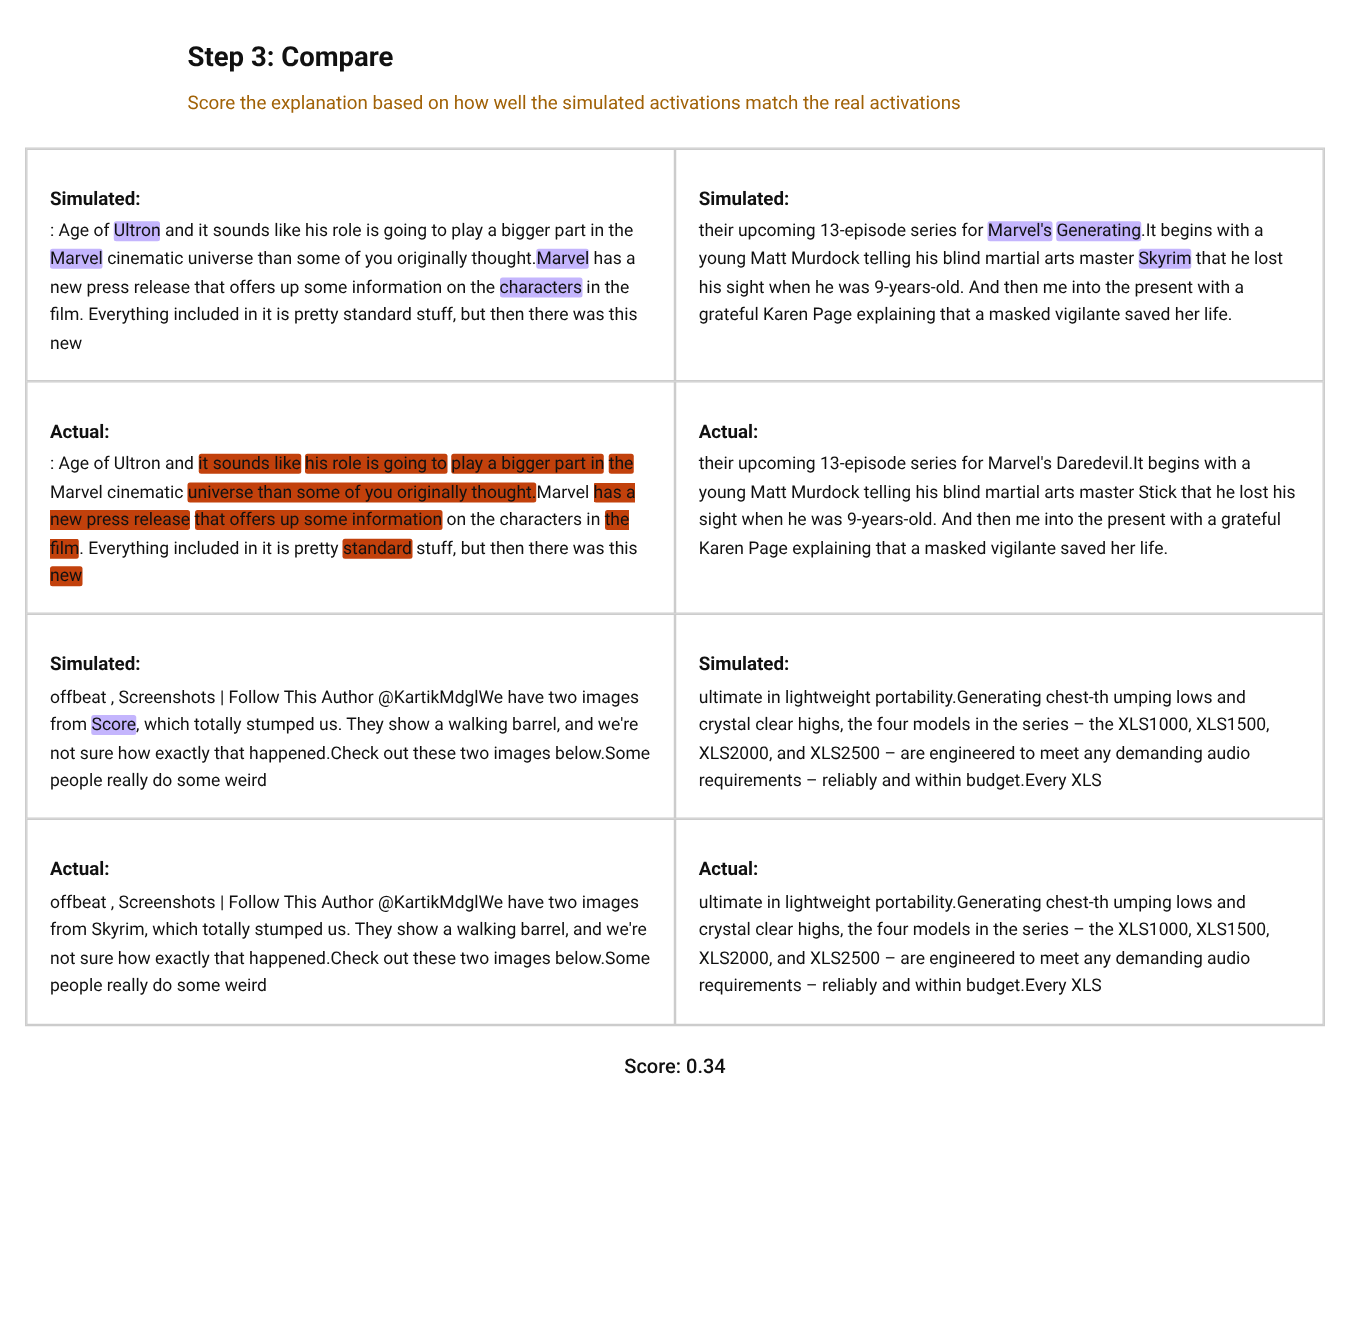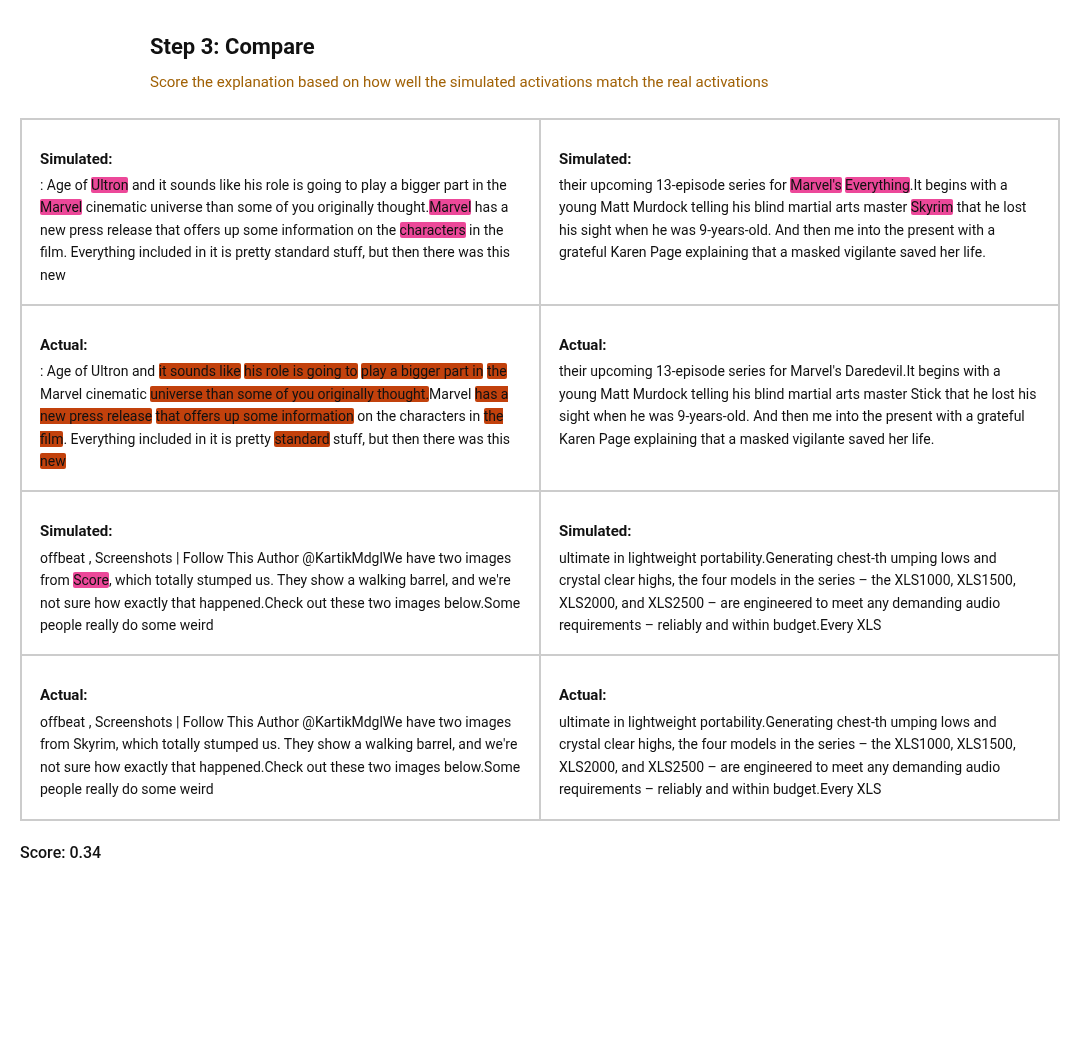--- a/index.html
+++ b/index.html
@@ -37,29 +37,29 @@
     .cell-label {
       font-weight: 700;
       font-size: 15px;
       margin-bottom: 4px;
     }
     .cell-text {
       font-size: 14px;
       line-height: 1.6;
     }
     .hl-green {
-      background-color: #ec4899;
+      background-color: #c4b5fd;
       border-radius: 2px;
     }
     .hl-light-green {
       background-color: #c2410c;
       border-radius: 2px;
     }
     .score-line {
-      text-align: left;
+      text-align: center;
       font-size: 16px;
       margin-top: 20px;
       font-weight: 500;
     }
   </style>
 </head>
 <body>
 
 <div class="step-title">Step 3: Compare</div>
 <div class="step-desc">Score the explanation based on how well the simulated activations match the real activations</div>
@@ -69,21 +69,21 @@
   <div class="cell">
     <div class="cell-label">Simulated:</div>
     <div class="cell-text">
       : Age of <span class="hl-green">Ultron</span> and it sounds like his role is going to play a bigger part in the <span class="hl-green">Marvel</span> cinematic universe than some of you originally thought.<span class="hl-green">Marvel</span> has a new press release that offers up some information on the <span class="hl-green">characters</span> in the film. Everything included in it is pretty standard stuff, but then there was this new
     </div>
   </div>
 
   <div class="cell">
     <div class="cell-label">Simulated:</div>
     <div class="cell-text">
-      their upcoming 13-episode series for <span class="hl-green">Marvel's</span> <span class="hl-green">Everything</span>.It begins with a young Matt Murdock telling his blind martial arts master <span class="hl-green">Skyrim</span> that he lost his sight when he was 9-years-old. And then me into the present with a grateful Karen Page explaining that a masked vigilante saved her life.
+      their upcoming 13-episode series for <span class="hl-green">Marvel's</span> <span class="hl-green">Generating</span>.It begins with a young Matt Murdock telling his blind martial arts master <span class="hl-green">Skyrim</span> that he lost his sight when he was 9-years-old. And then me into the present with a grateful Karen Page explaining that a masked vigilante saved her life.
     </div>
   </div>
 
   <div class="cell">
     <div class="cell-label">Actual:</div>
     <div class="cell-text">
       : Age of Ultron and <span class="hl-light-green">it sounds like</span> <span class="hl-light-green">his role is going to</span> <span class="hl-light-green">play a bigger part in</span> <span class="hl-light-green">the</span> Marvel cinematic <span class="hl-light-green">universe than some of you originally thought.</span>Marvel <span class="hl-light-green">has a new press release</span> <span class="hl-light-green">that offers up some information</span> on the characters in <span class="hl-light-green">the film</span>. Everything included in it is pretty <span class="hl-light-green">standard</span> stuff, but then there was this <span class="hl-light-green">new</span>
     </div>
   </div>
 

